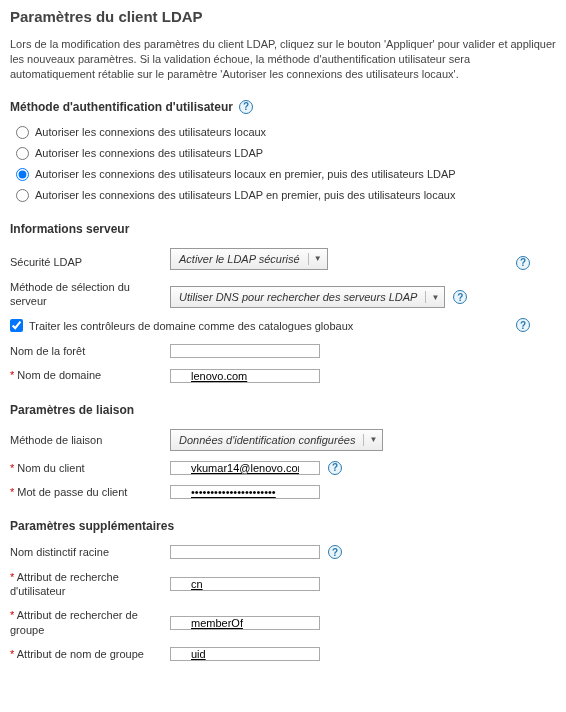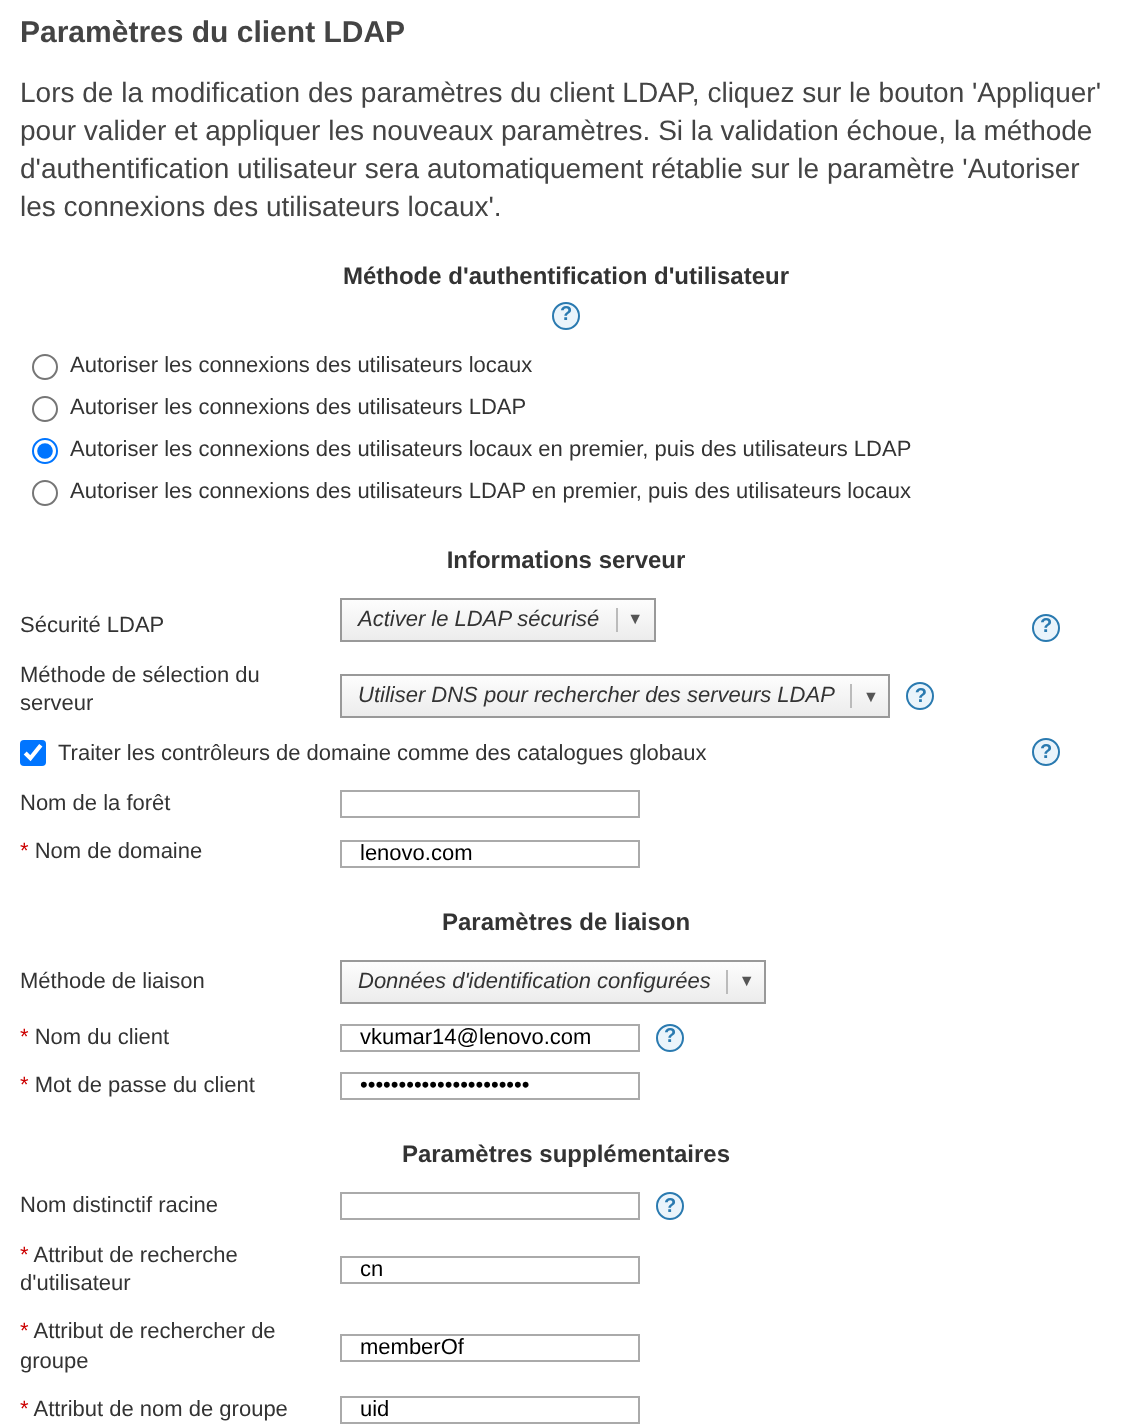--- a/index.html
+++ b/index.html
@@ -11,34 +11,32 @@
       width: 566px;
       background: #fff;
     }
     h1 {
       font-size: 15px;
       font-weight: bold;
       color: #444;
       margin-bottom: 12px;
     }
     .intro {
-      font-size: 14px;
+      font-size: 11px;
       color: #444;
       line-height: 1.35;
       margin-bottom: 18px;
     }
     h2 {
       font-size: 12px;
       font-weight: bold;
       color: #333;
       margin-bottom: 12px;
       display: flex;
-      align-items: center;
       gap: 6px;
-      flex-direction: column;
     }
     .section { margin-bottom: 20px; }
     .radio-group { padding-left: 6px; }
     .radio-row {
       display: flex;
       align-items: center;
       gap: 6px;
       margin-bottom: 8px;
       font-size: 11px;
       color: #333;
@@ -60,24 +58,25 @@
       content: "* ";
       color: #c00;
     }
     .form-control {
       display: inline-flex;
       align-items: center;
       gap: 8px;
     }
     input[type="text"], input[type="password"] {
       border: 1px solid #aaa;
-      padding: 3px 9px;
+      padding: 3px 20px;
       font-size: 11px;
       height: 14px;
       width: 150px;
+      text-decoration: underline;
     }
     .select {
       border: 1px solid #999;
       background: linear-gradient(#fdfdfd, #ececec);
       display: inline-flex;
       align-items: center;
       height: 22px;
       font-size: 11px;
       cursor: pointer;
     }

